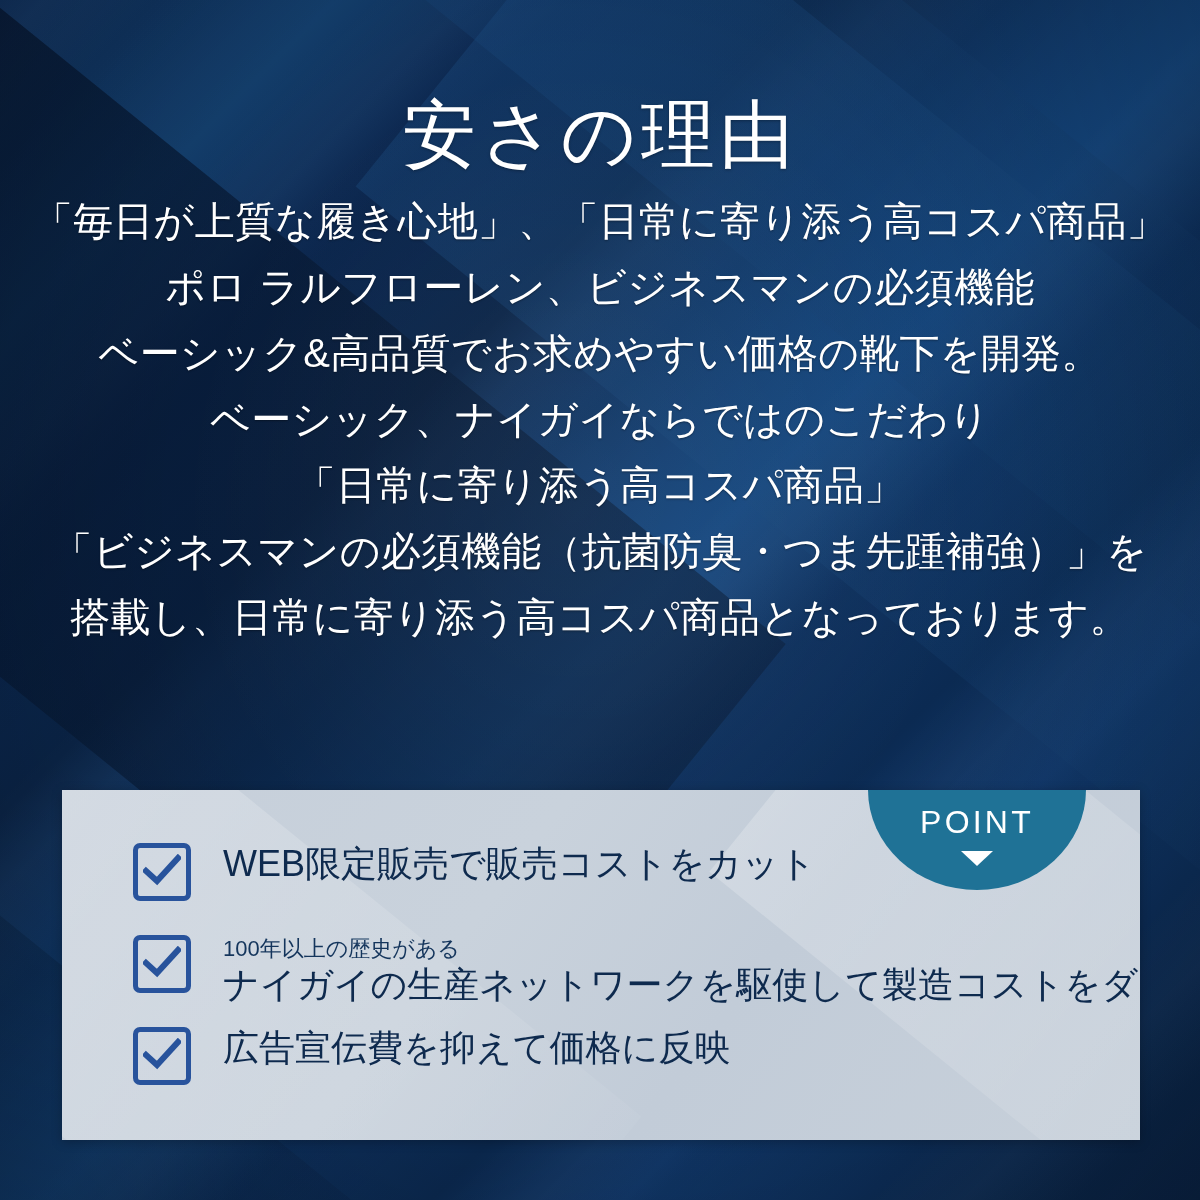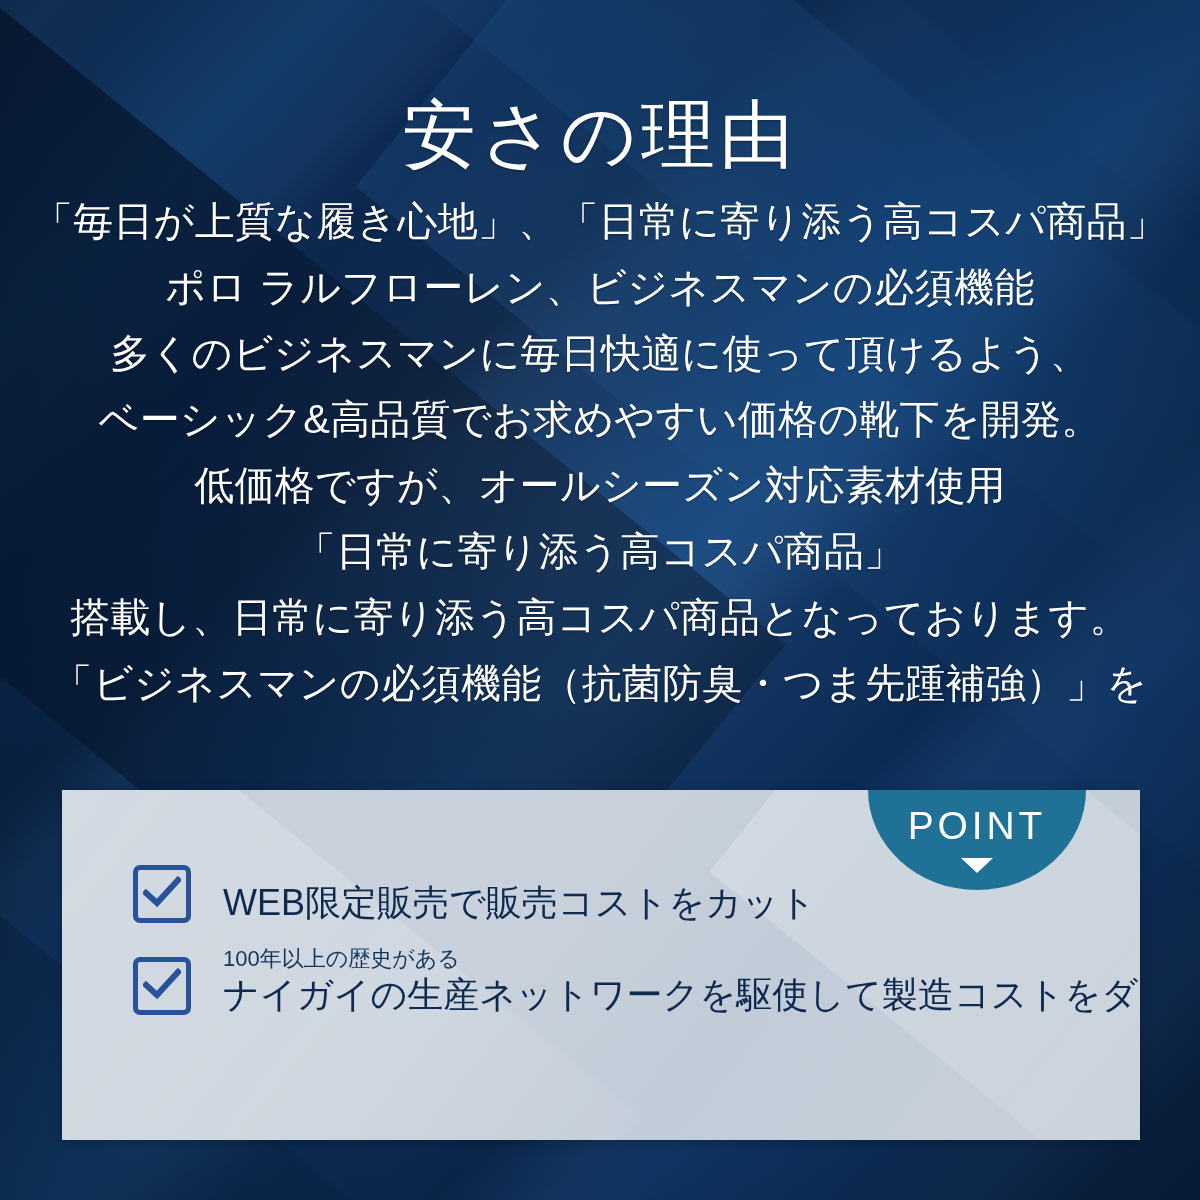--- a/index.html
+++ b/index.html
@@ -150,21 +150,21 @@
     width: 218px;
     height: 100px;
     background: #1f7296;
     border-radius: 0 0 109px 109px / 0 0 100px 100px;
     color: #ffffff;
     text-align: center;
   }
   .point-badge .pt-label {
     display: block;
     padding-top: 16px;
-    font-size: 39px;
+    font-size: 32px;
     letter-spacing: 0.10em;
     font-weight: 400;
     line-height: 1;
   }
   .point-badge .pt-arrow {
     display: block;
     margin: 13px auto 0;
     width: 0; height: 0;
     border-left: 16px solid transparent;
     border-right: 16px solid transparent;
@@ -173,21 +173,21 @@
 
   
   .list {
     position: absolute;
     left: 71px;
     top: 53px;
     right: 20px;
   }
   .list-item {
     display: flex;
-    align-items: flex-end;
+    align-items: flex-start;
     height: 80px;
     margin-bottom: 12px;
   }
   .list-item:last-child { margin-bottom: 0; }
 
   .cbx {
     flex: 0 0 auto;
     width: 58px;
     height: 58px;
     border: 5px solid #28539c;
@@ -225,26 +225,25 @@
   <div class="bg-shard-b"></div>
   <div class="bg-shard-c"></div>
   <div class="bg-shard-d"></div>
   <div class="bg-vig"></div>
 
   <h1 class="title">安さの理由</h1>
 
   <div class="body-copy">
     <p>「毎日が上質な履き心地」、「日常に寄り添う高コスパ商品」</p>
     <p>ポロ ラルフローレン、ビジネスマンの必須機能</p>
-    <p>多くのビジネスマンに毎日快適に使って頂けるよう、</p>
     <p>ベーシック&amp;高品質でお求めやすい価格の靴下を開発。</p>
-    <p>低価格ですが、オールシーズン対応素材使用</p>
+    <p>ベーシック、ナイガイならではのこだわり</p>
     <p>「日常に寄り添う高コスパ商品」</p>
+    <p>「ビジネスマンの必須機能（抗菌防臭・つま先踵補強）」を</p>
     <p>搭載し、日常に寄り添う高コスパ商品となっております。</p>
-    <p>「ビジネスマンの必須機能（抗菌防臭・つま先踵補強）」を</p>
   </div>
 
   <div class="card">
     <div class="card-sheen"></div>
     <div class="card-sheen2"></div>
 
     <div class="point-badge">
       <span class="pt-label">POINT</span>
       <span class="pt-arrow"></span>
     </div>
@@ -267,17 +266,27 @@
           <svg width="38" height="34" viewBox="0 0 38 34" aria-hidden="true">
             <polyline points="3,17 14,27 35,4" fill="none" stroke="#28539c" stroke-width="6" stroke-linecap="square" stroke-linejoin="miter"></polyline>
           </svg>
         </span>
         <span class="li-text">
           <span class="li-kicker">100年以上の歴史がある</span>
           <span class="li-main">ナイガイの生産ネットワークを駆使して製造コストをダウン</span>
         </span>
       </div>
 
+      <div class="list-item">
+        <span class="cbx">
+          <svg width="38" height="34" viewBox="0 0 38 34" aria-hidden="true">
+            <polyline points="3,17 14,27 35,4" fill="none" stroke="#28539c" stroke-width="6" stroke-linecap="square" stroke-linejoin="miter"></polyline>
+          </svg>
+        </span>
+        <span class="li-text">
+          <span class="li-main">広告宣伝費を抑えて価格に反映</span>
+        </span>
+      </div>
 
     </div>
   </div>
 
 </div>
 
 </body></html>

